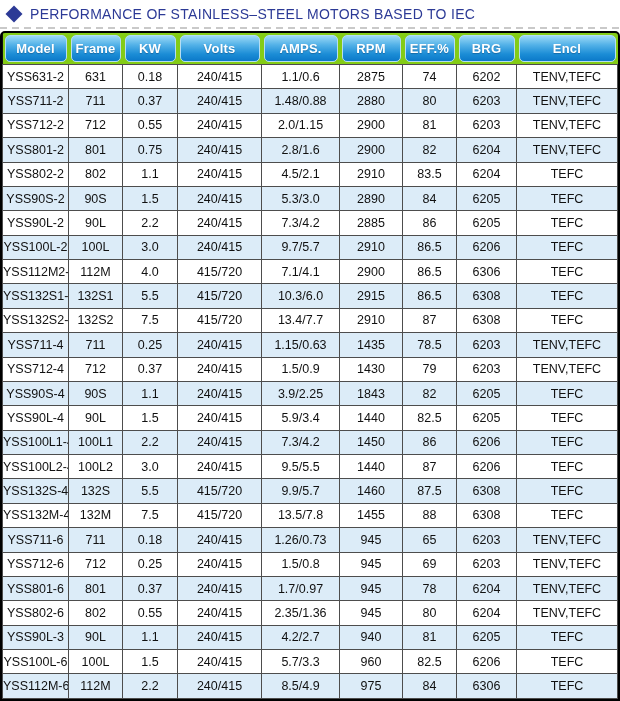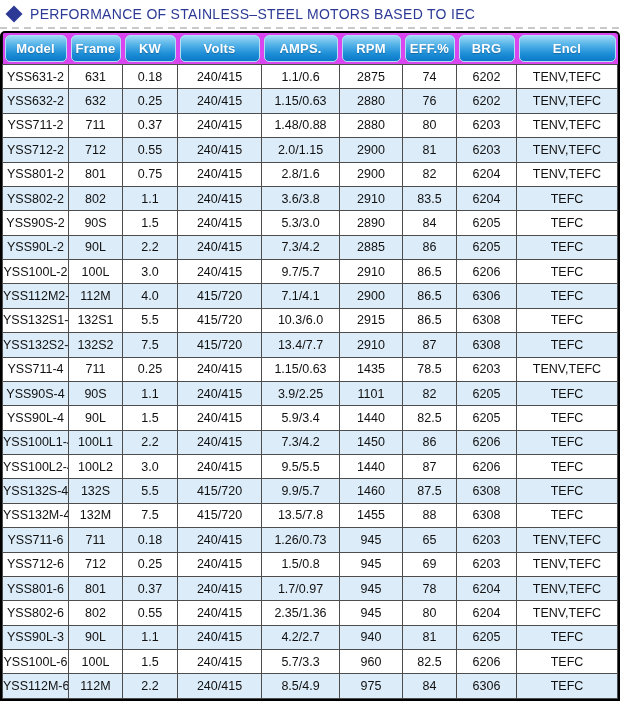--- a/index.html
+++ b/index.html
@@ -25,21 +25,21 @@
   }
   .table-wrap{
     height:670px;box-sizing:border-box;border:2px solid #000;
     border-radius:5px 5px 0 0;overflow:hidden;background:#111;
   }
   table{
     width:616px;height:666px;border-collapse:collapse;table-layout:fixed;
   }
   col.c1{width:66px}col.c2{width:54px}col.c3{width:55px}col.c4{width:84px}
   col.c5{width:78px}col.c6{width:63px}col.c7{width:54px}col.c8{width:60px}
-  thead th{height:30px;padding:0;background:#d946ef;border:0;}
+  thead th{height:30px;padding:0;background:#84cc16;border:0;}
   .hbtn{
     height:25px;margin:2px;border-radius:5px;border:1px solid #b5ddf2;
     background:linear-gradient(180deg,#9bd9f6 0%,#54b2e8 35%,#1c8dd6 72%,#0b79c9 100%);
     color:#ffffff;font-weight:bold;font-size:13px;letter-spacing:0.2px;
     display:flex;align-items:center;justify-content:center;
     text-shadow:0 1px 1px rgba(0,40,80,0.35);cursor:pointer;
   }
   tbody td{
     background:#ffffff;border:1px solid #4d4d4d;text-align:center;
     font-size:12.5px;color:#111;padding:0;white-space:nowrap;overflow:hidden;
@@ -108,31 +108,20 @@
             <td>631</td>
             <td>0.18</td>
             <td>240/415</td>
             <td>1.1/0.6</td>
             <td>2875</td>
             <td>74</td>
             <td>6202</td>
             <td>TENV,TEFC</td>
           </tr>
           <tr>
-            <td>YSS632-2</td>
-            <td>632</td>
-            <td>0.25</td>
-            <td>240/415</td>
-            <td>1.15/0.63</td>
-            <td>2880</td>
-            <td>76</td>
-            <td>6202</td>
-            <td>TENV,TEFC</td>
-          </tr>
-          <tr>
             <td>YSS711-2</td>
             <td>711</td>
             <td>0.37</td>
             <td>240/415</td>
             <td>1.48/0.88</td>
             <td>2880</td>
             <td>80</td>
             <td>6203</td>
             <td>TENV,TEFC</td>
           </tr>
@@ -156,21 +145,21 @@
             <td>2900</td>
             <td>82</td>
             <td>6204</td>
             <td>TENV,TEFC</td>
           </tr>
           <tr>
             <td>YSS802-2</td>
             <td>802</td>
             <td>1.1</td>
             <td>240/415</td>
-            <td>3.6/3.8</td>
+            <td>4.5/2.1</td>
             <td>2910</td>
             <td>83.5</td>
             <td>6204</td>
             <td>TEFC</td>
           </tr>
           <tr>
             <td>YSS90S-2</td>
             <td>90S</td>
             <td>1.5</td>
             <td>240/415</td>
@@ -240,26 +229,37 @@
             <td>711</td>
             <td>0.25</td>
             <td>240/415</td>
             <td>1.15/0.63</td>
             <td>1435</td>
             <td>78.5</td>
             <td>6203</td>
             <td>TENV,TEFC</td>
           </tr>
           <tr>
+            <td>YSS712-4</td>
+            <td>712</td>
+            <td>0.37</td>
+            <td>240/415</td>
+            <td>1.5/0.9</td>
+            <td>1430</td>
+            <td>79</td>
+            <td>6203</td>
+            <td>TENV,TEFC</td>
+          </tr>
+          <tr>
             <td>YSS90S-4</td>
             <td>90S</td>
             <td>1.1</td>
             <td>240/415</td>
             <td>3.9/2.25</td>
-            <td>1101</td>
+            <td>1843</td>
             <td>82</td>
             <td>6205</td>
             <td>TEFC</td>
           </tr>
           <tr>
             <td>YSS90L-4</td>
             <td>90L</td>
             <td>1.5</td>
             <td>240/415</td>
             <td>5.9/3.4</td>

